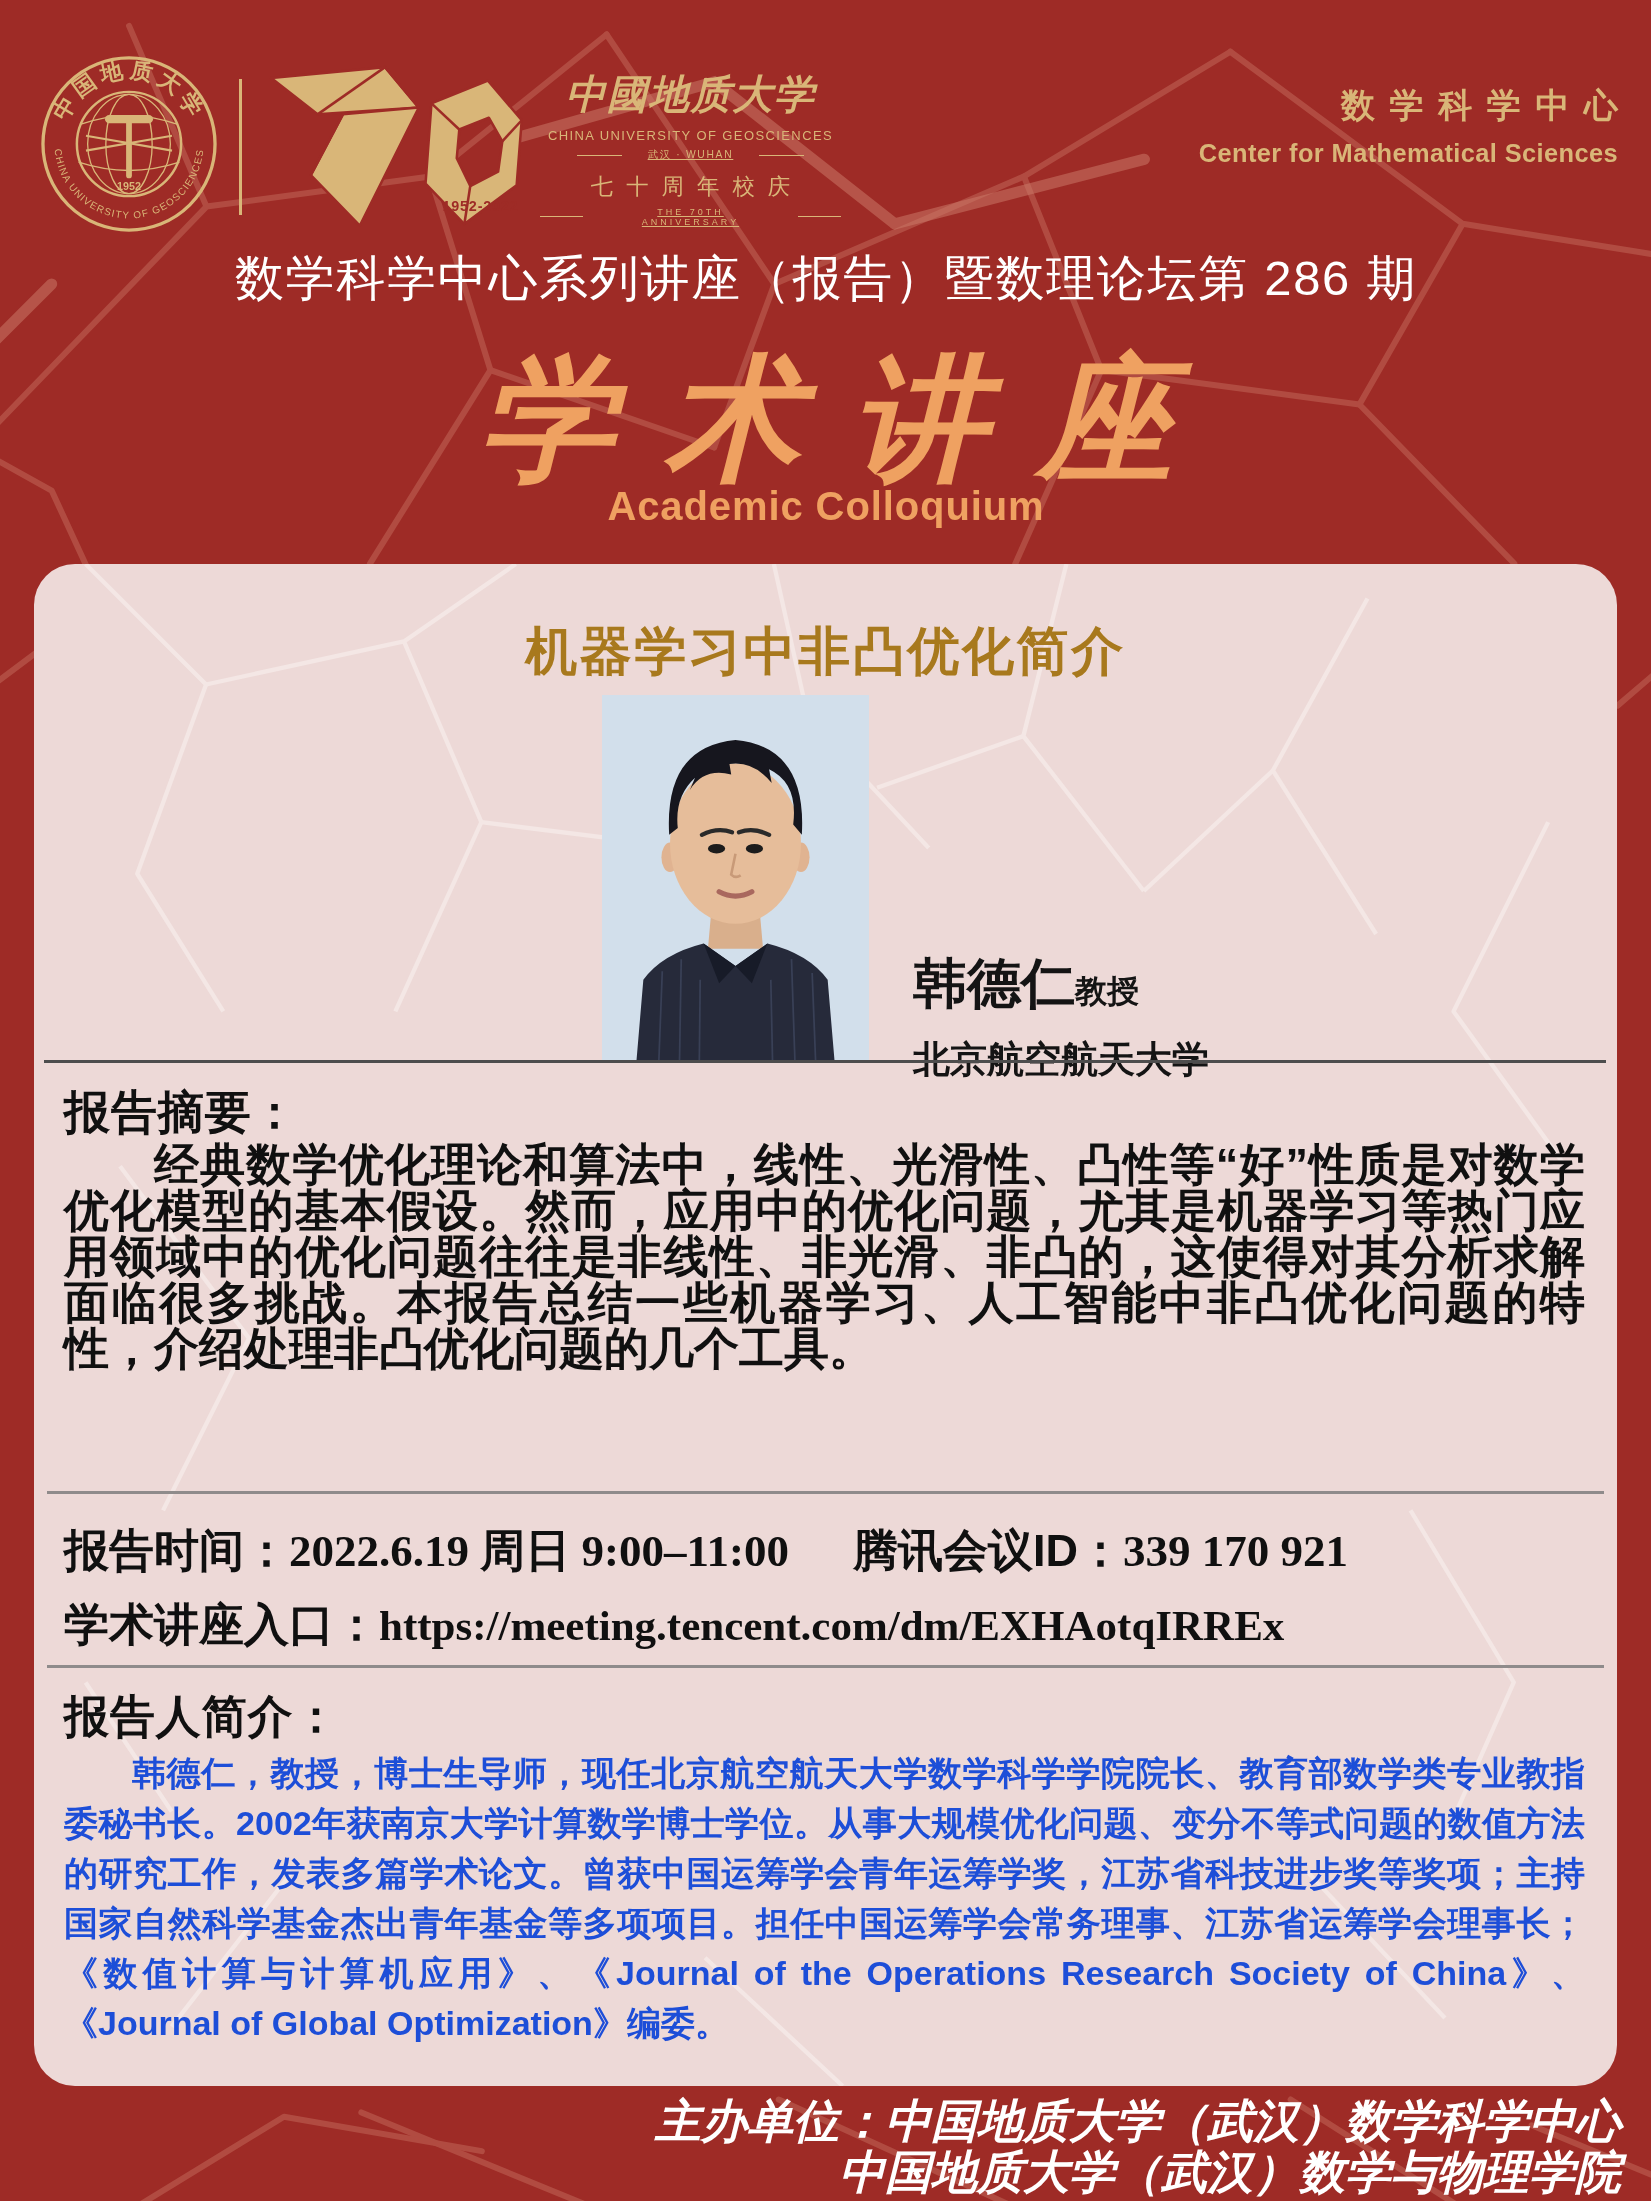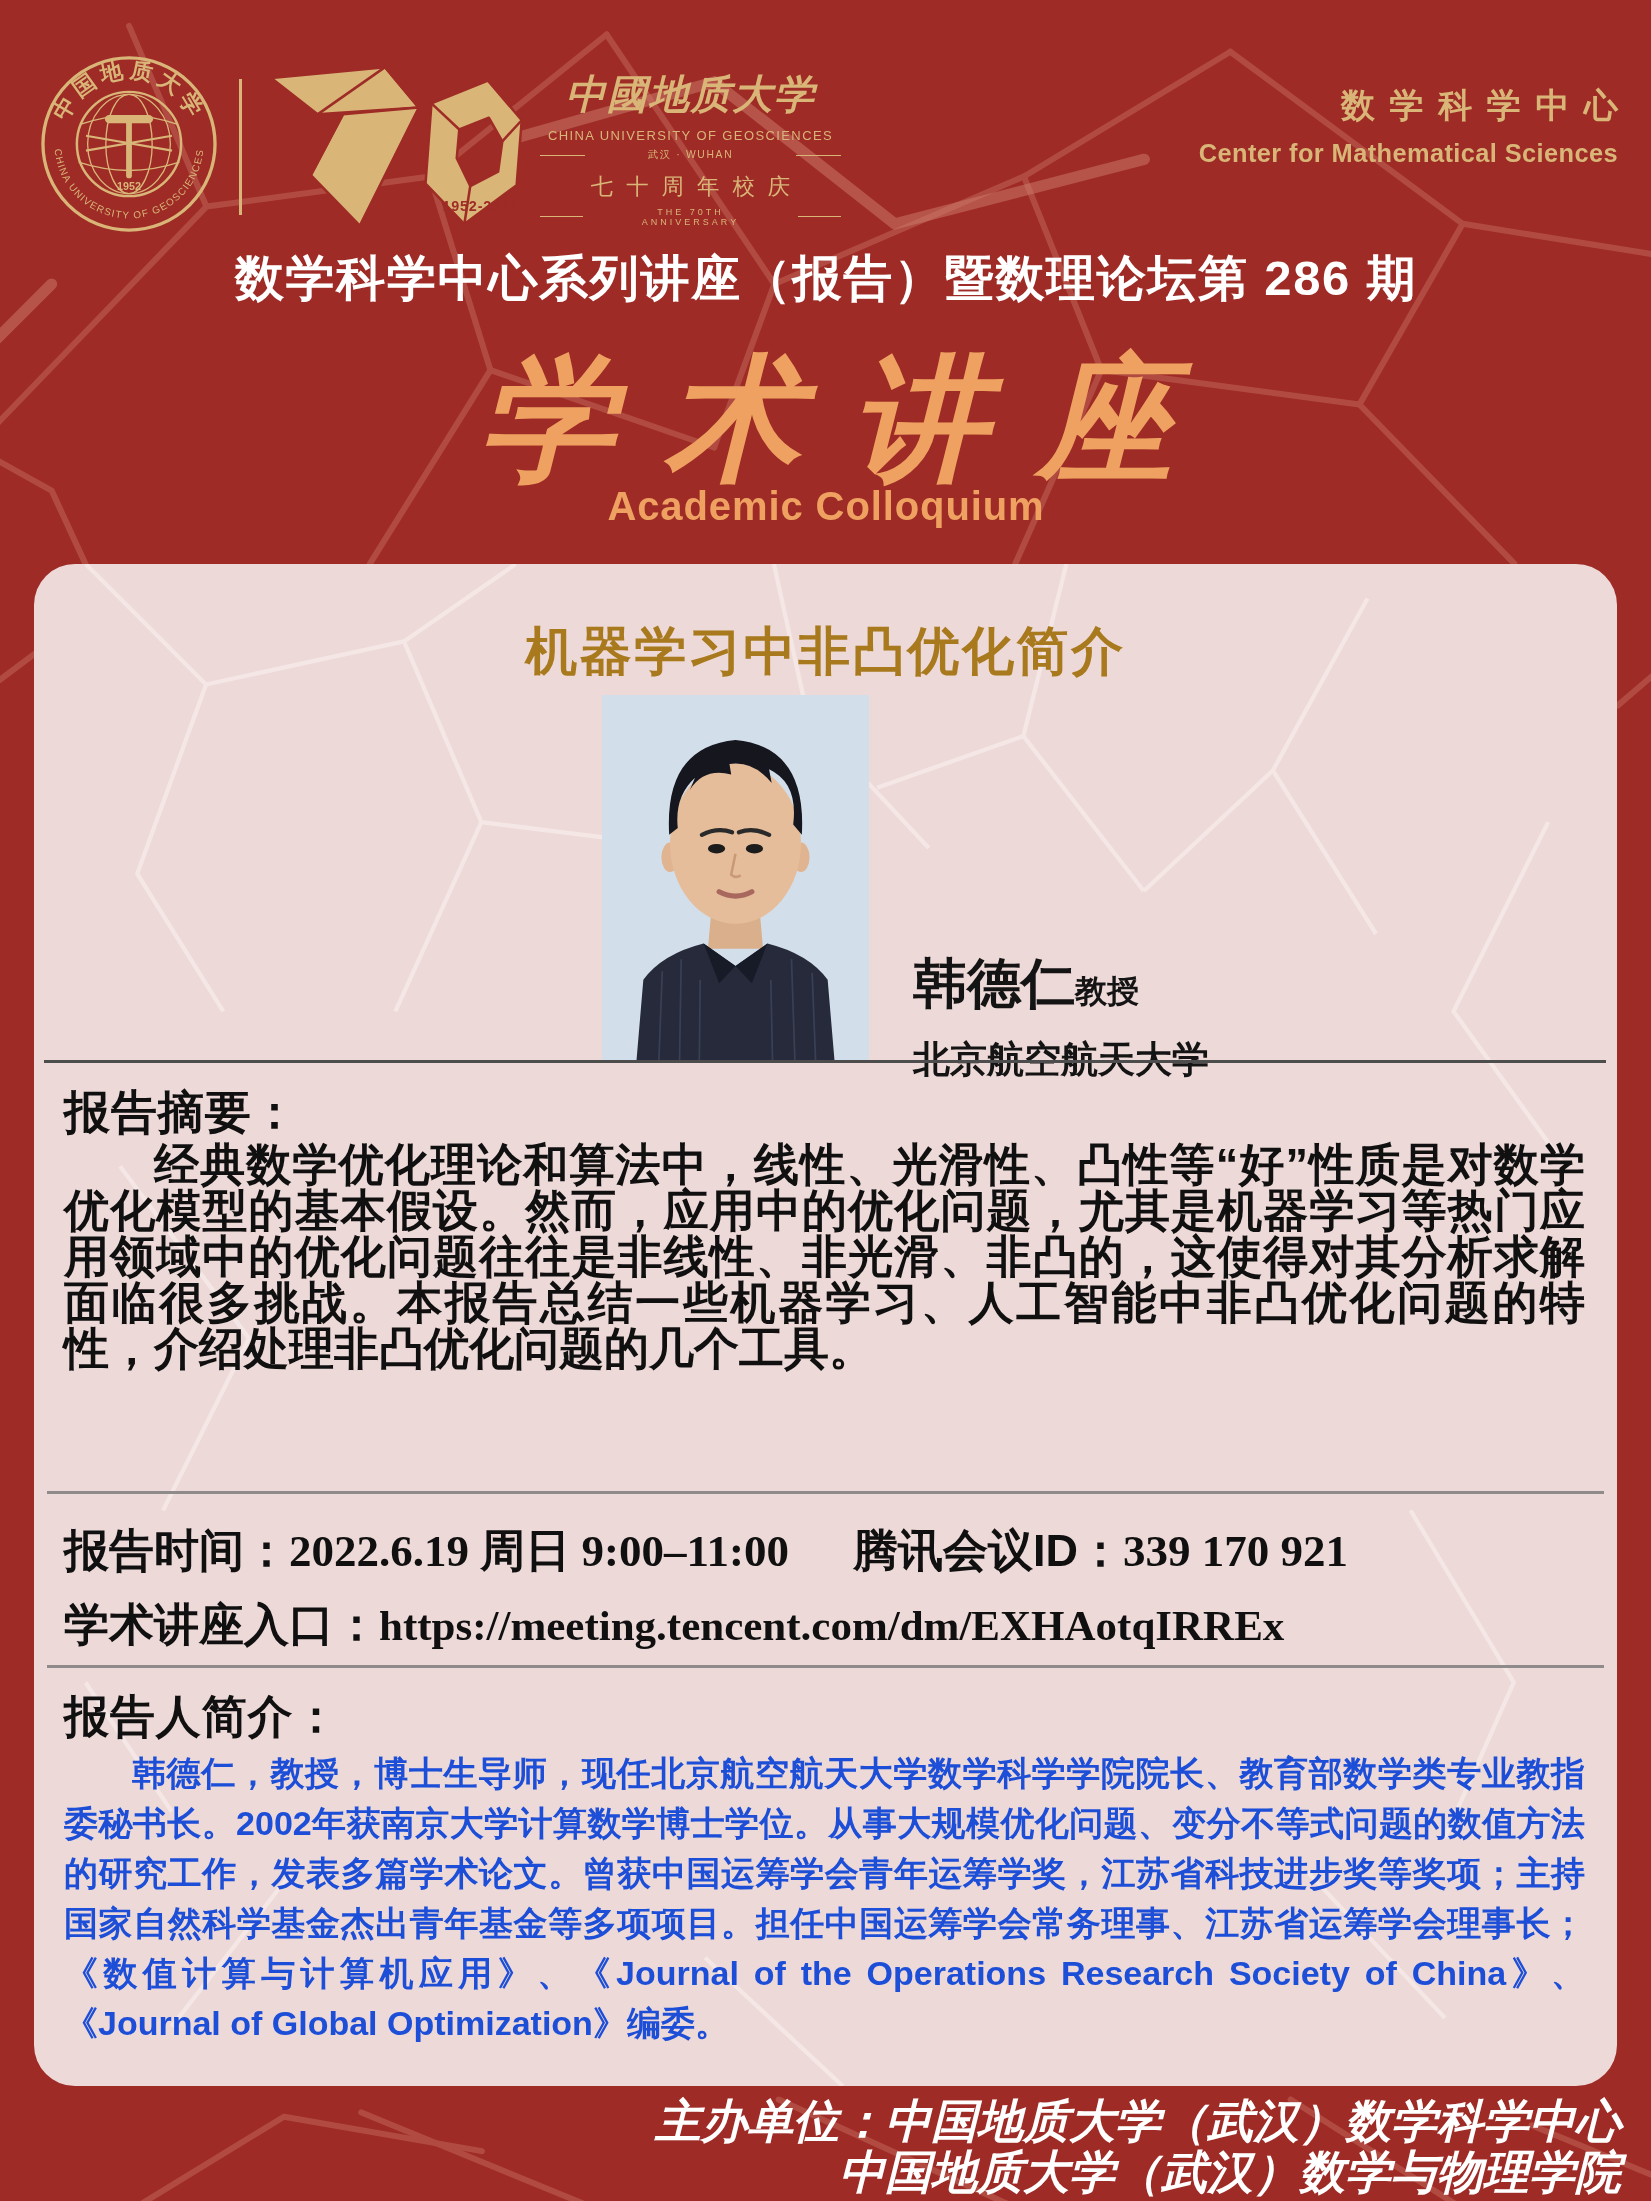--- a/index.html
+++ b/index.html
@@ -16,33 +16,33 @@
   .bg-mesh { left: 0; top: 0; }
   .seal { left: 38px; top: 53px; }
   .header-divider { left: 239px; top: 79px; width: 2.6px; height: 136px; background: #D9B678; }
   .anniv-logo-svg { left: 258px; top: 57px; }
   .anniv-text { left: 540px; top: 67px; width: 301px; color: #D9B678; text-align: center; }
   .anniv-cn {
     font-family: "DejaVu Serif", serif; font-style: italic; font-weight: bold;
     font-size: 40px; letter-spacing: 1.7px; white-space: nowrap;
   }
   .anniv-en { font-size: 13px; letter-spacing: 1.4px; margin-top: 6px; white-space: nowrap; }
-  .rule-row { display: flex; align-items: center; justify-content: space-between; gap: 26px; margin-top: 5.2px; }
+  .rule-row { display: flex; align-items: center; justify-content: center; gap: 26px; margin-top: 5.2px; text-decoration: underline; }
   .rule-row .rule { height: 0; border-top: 1.3px solid #D9B678; width: 45px; }
   .anniv-city { font-size: 10.3px; letter-spacing: 1.7px; }
   .anniv-title-cn { font-size: 22.4px; font-weight: normal; letter-spacing: 13px; text-indent: 13px; margin-top: 8.6px; white-space: nowrap; }
   .anniv-title-en { font-size: 9px; letter-spacing: 3px; }
   .center-block { right: 34px; top: 83px; text-align: right; color: #D9B678; }
   .center-cn { font-size: 34px; font-weight: bold; letter-spacing: 14.6px; margin-right: -14.6px; white-space: nowrap; }
   .center-en { font-size: 25.4px; font-weight: bold; letter-spacing: 0.4px; margin-top: 10.3px; white-space: nowrap; }
 
   
   .series-title {
     left: 0; top: 246px; width: 100%; text-align: center;
-    color: #ffffff; font-size: 49px; font-weight: bold; letter-spacing: 1.7px;
+    color: #ffffff; font-size: 49px; font-weight: normal; letter-spacing: 1.7px;
   }
   .banner-cn {
     left: 0; top: 329px; width: 100%; text-align: center;
     color: #EFA161; font-size: 136px; font-weight: bold;
     font-family: "DejaVu Serif", serif; font-style: italic;
     letter-spacing: 50px; text-indent: 50px; white-space: nowrap;
   }
   .banner-en {
     left: 0; top: 484px; width: 100%; text-align: center;
     color: #EFA161; font-size: 40px; font-weight: 600; letter-spacing: 0.9px;

